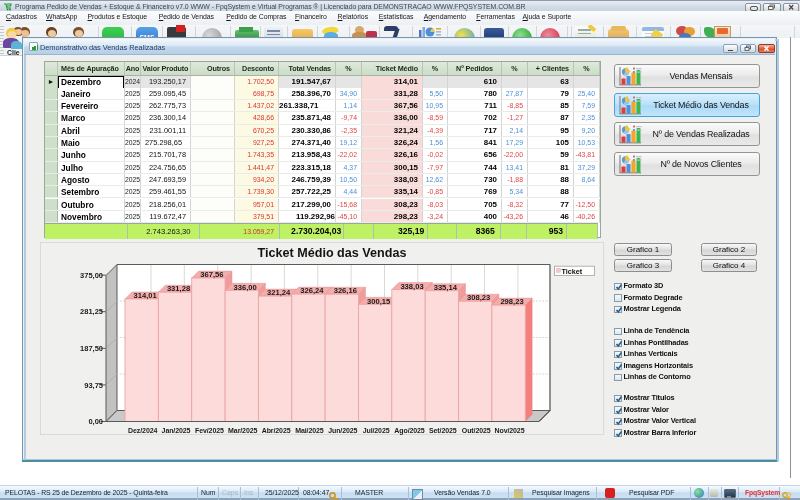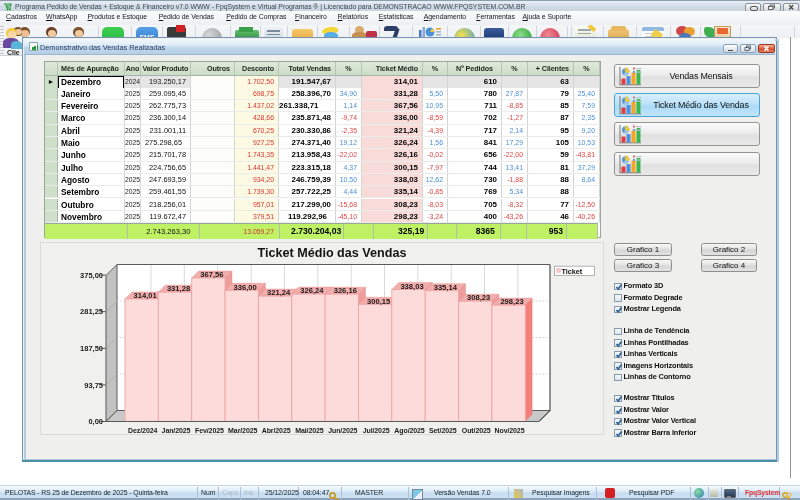--- a/index.html
+++ b/index.html
@@ -374,21 +374,21 @@
         <div style="position:absolute;left:483px;top:0;width:46px;height:100%;box-sizing:border-box;border-right:1px solid #d2d5d4;text-align:right;padding-right:4px;font-weight:bold;font-size:7.9px;line-height:12.3px;color:#000">77</div>
         <div style="position:absolute;left:529px;top:0;width:26px;height:100%;box-sizing:border-box;border-right:1px solid #d2d5d4;text-align:right;padding-right:4px;font-size:6.9px;line-height:12.3px"><span style="color:#e04444">-12,50</span></div>
       </div>
       <div style="position:absolute;left:0;top:148.8px;width:555px;height:12.3px;background:#fff;border-bottom:1px solid #e9ece9;box-sizing:border-box">
         <div style="position:absolute;left:0px;top:0;width:13px;height:100%;box-sizing:border-box;border-right:1px solid #d2d5d4;text-align:center;;background:#cfe0ca;border-right:1px solid #a8b4a8;font-size:7px;line-height:12px;color:#111"></div>
         <div style="position:absolute;left:13px;top:0;width:67px;height:100%;box-sizing:border-box;border-right:1px solid #d2d5d4;text-align:left;padding-left:3px;font-weight:bold;font-size:8.3px;line-height:12px;color:#000;white-space:nowrap;overflow:hidden">Novembro</div>
         <div style="position:absolute;left:80px;top:0;width:16px;height:100%;box-sizing:border-box;border-right:1px solid #d2d5d4;text-align:center;;font-size:6.8px;line-height:12.3px;color:#222">2025</div>
         <div style="position:absolute;left:96px;top:0;width:50px;height:100%;box-sizing:border-box;border-right:1px solid #d2d5d4;text-align:right;padding-right:4px;font-size:7.4px;line-height:12.3px;color:#111">119.672,47</div>
         <div style="position:absolute;left:146px;top:0;width:44px;height:100%;box-sizing:border-box;border-right:1px solid #d2d5d4;text-align:right;padding-right:4px;background:#fdfef9"></div>
         <div style="position:absolute;left:190px;top:0;width:44px;height:100%;box-sizing:border-box;border-right:1px solid #d2d5d4;text-align:right;padding-right:4px;background:#fcfae2;font-size:6.9px;line-height:12.3px"><span style="color:#d33">379,51</span></div>
-        <div style="position:absolute;left:234px;top:0;width:57px;height:100%;box-sizing:border-box;border-right:1px solid #d2d5d4;text-align:right;padding-right:8px;font-weight:bold;font-size:7.9px;line-height:12.3px;color:#000">119.292,96</div>
+        <div style="position:absolute;left:234px;top:0;width:57px;height:100%;box-sizing:border-box;border-right:1px solid #d2d5d4;text-align:right;padding-right:0;font-weight:bold;font-size:7.9px;line-height:12.3px;color:#000">119.292,96</div>
         <div style="position:absolute;left:291px;top:0;width:26px;height:100%;box-sizing:border-box;border-right:1px solid #d2d5d4;text-align:right;padding-right:4px;font-size:6.9px;line-height:12.3px"><span style="color:#e04444">-45,10</span></div>
         <div style="position:absolute;left:317px;top:0;width:61px;height:100%;box-sizing:border-box;border-right:1px solid #d2d5d4;text-align:right;padding-right:4px;background:#f9dbd9;font-weight:bold;font-size:7.9px;line-height:12.3px;color:#000">298,23</div>
         <div style="position:absolute;left:378px;top:0;width:25px;height:100%;box-sizing:border-box;border-right:1px solid #d2d5d4;text-align:right;padding-right:4px;font-size:6.9px;line-height:12.3px"><span style="color:#e04444">-3,24</span></div>
         <div style="position:absolute;left:403px;top:0;width:54px;height:100%;box-sizing:border-box;border-right:1px solid #d2d5d4;text-align:right;padding-right:4px;font-weight:bold;font-size:7.9px;line-height:12.3px;color:#000">400</div>
         <div style="position:absolute;left:457px;top:0;width:26px;height:100%;box-sizing:border-box;border-right:1px solid #d2d5d4;text-align:right;padding-right:4px;font-size:6.9px;line-height:12.3px"><span style="color:#e04444">-43,26</span></div>
         <div style="position:absolute;left:483px;top:0;width:46px;height:100%;box-sizing:border-box;border-right:1px solid #d2d5d4;text-align:right;padding-right:4px;font-weight:bold;font-size:7.9px;line-height:12.3px;color:#000">46</div>
         <div style="position:absolute;left:529px;top:0;width:26px;height:100%;box-sizing:border-box;border-right:1px solid #d2d5d4;text-align:right;padding-right:4px;font-size:6.9px;line-height:12.3px"><span style="color:#e04444">-40,26</span></div>
       </div>
       <div style="position:absolute;left:0;top:161.10000000000002px;width:553px;height:16px;background:#bef264;border-top:1px solid #98a898;border-right:1px solid #aebfaa;box-sizing:border-box">
         <div style="position:absolute;left:82px;top:0;width:1px;height:100%;background:#aebfaa"></div>
@@ -557,36 +557,38 @@
 <rect x="14.5" y="6.5" width="4" height="12" rx="0.8" fill="#f5a623"></rect>
 <rect x="19.5" y="4" width="4" height="14.5" rx="0.8" fill="#3cb54a"></rect>
 <circle cx="8.5" cy="5.8" r="3.6" fill="#5b9bd5"></circle>
 <path d="M8.5 5.8 L12.1 5.8 A3.6 3.6 0 0 1 6.6 8.8 Z" fill="#9cc3e8"></path>
 <path d="M10.8 1.2 A2.8 2.8 0 1 0 13.4 4.8 L10.8 3.9 Z" fill="#f2c832"></path>
 <rect x="16" y="1.5" width="2" height="2" fill="#e86a6a"></rect>
       <rect x="19" y="2" width="5.5" height="1.2" fill="#b8c4d0"></rect>
 <rect x="16" y="5" width="2" height="2" fill="#6a9ae8"></rect>
       <rect x="19" y="5.5" width="5.5" height="1.2" fill="#b8c4d0"></rect>
 </svg>
+    <div style="position:absolute;left:644px;top:122.4px;width:114px;height:24px;line-height:24px;text-align:center;font-size:8.9px;letter-spacing:-0.15px;color:#111;white-space:nowrap">Nº de Vendas Realizadas</div>
     <div style="position:absolute;left:614px;top:151.6px;width:146px;height:24px;border-radius:3px;background:linear-gradient(#fbfbfb,#ececec 45%,#e0e0e0 55%,#e9e9e9);border:1px solid #949494;box-sizing:border-box"></div>
     <svg style="position:absolute;left:617px;top:153.6px" width="26" height="21" viewBox="0 0 26 21">
 <line x1="3" y1="1" x2="3" y2="19" stroke="#888" stroke-width="1.2"></line>
 <line x1="2.5" y1="18.8" x2="24" y2="18.8" stroke="#888" stroke-width="1.2"></line>
 <rect x="4.5" y="12.5" width="4" height="6" rx="0.8" fill="#e23b3b"></rect>
 <rect x="9.5" y="10" width="4" height="8.5" rx="0.8" fill="#4d8fe0"></rect>
 <rect x="14.5" y="6.5" width="4" height="12" rx="0.8" fill="#f5a623"></rect>
 <rect x="19.5" y="4" width="4" height="14.5" rx="0.8" fill="#3cb54a"></rect>
 <circle cx="8.5" cy="5.8" r="3.6" fill="#5b9bd5"></circle>
 <path d="M8.5 5.8 L12.1 5.8 A3.6 3.6 0 0 1 6.6 8.8 Z" fill="#9cc3e8"></path>
 <path d="M10.8 1.2 A2.8 2.8 0 1 0 13.4 4.8 L10.8 3.9 Z" fill="#f2c832"></path>
 <rect x="16" y="1.5" width="2" height="2" fill="#e86a6a"></rect>
       <rect x="19" y="2" width="5.5" height="1.2" fill="#b8c4d0"></rect>
 <rect x="16" y="5" width="2" height="2" fill="#6a9ae8"></rect>
       <rect x="19" y="5.5" width="5.5" height="1.2" fill="#b8c4d0"></rect>
 </svg>
+    <div style="position:absolute;left:644px;top:151.6px;width:114px;height:24px;line-height:24px;text-align:center;font-size:8.9px;letter-spacing:-0.15px;color:#111;white-space:nowrap">Nº de Novos Clientes</div>
 <div style="position:absolute;left:614px;top:243px;width:58px;height:13px;border-radius:2.5px;background:linear-gradient(#f8f8f8,#e3e3e3 45%,#d6d6d6 55%,#e2e2e2);border:1px solid #8e8e8e;box-sizing:border-box;text-align:center;font-size:8px;line-height:12px;color:#111">Grafico 1</div>
     <div style="position:absolute;left:701px;top:243px;width:56px;height:13px;border-radius:2.5px;background:linear-gradient(#f8f8f8,#e3e3e3 45%,#d6d6d6 55%,#e2e2e2);border:1px solid #8e8e8e;box-sizing:border-box;text-align:center;font-size:8px;line-height:12px;color:#111">Grafico 2</div>
     <div style="position:absolute;left:614px;top:259px;width:58px;height:13px;border-radius:2.5px;background:linear-gradient(#f8f8f8,#e3e3e3 45%,#d6d6d6 55%,#e2e2e2);border:1px solid #8e8e8e;box-sizing:border-box;text-align:center;font-size:8px;line-height:12px;color:#111">Grafico 3</div>
     <div style="position:absolute;left:701px;top:259px;width:56px;height:13px;border-radius:2.5px;background:linear-gradient(#f8f8f8,#e3e3e3 45%,#d6d6d6 55%,#e2e2e2);border:1px solid #8e8e8e;box-sizing:border-box;text-align:center;font-size:8px;line-height:12px;color:#111">Grafico 4</div>
 <div style="position:absolute;left:614px;top:282.5px;width:7.5px;height:7.5px;box-sizing:border-box;border:1px solid #8a9ba8;background:linear-gradient(#f6fafd,#d9e6f0)">
       <svg width="8" height="8" viewBox="0 0 8 8" style="position:absolute;left:0;top:-0.5px">
         <path d="M1.5 4 L3.2 6 L6.5 1.5" fill="none" stroke="#2a5e8c" stroke-width="1.6"></path>
       </svg>
     </div>
     <div style="position:absolute;left:623.5px;top:281.3px;font-size:7.4px;letter-spacing:-0.15px;font-weight:bold;color:#101010;white-space:nowrap">Formato 3D</div>

